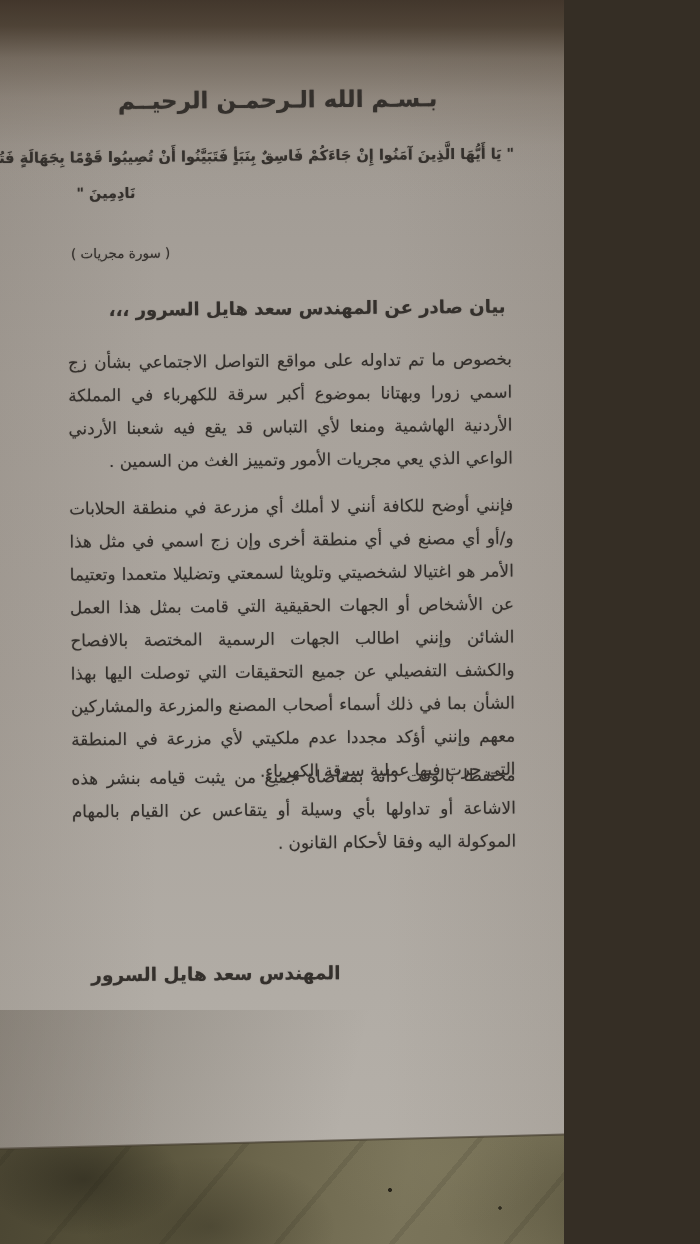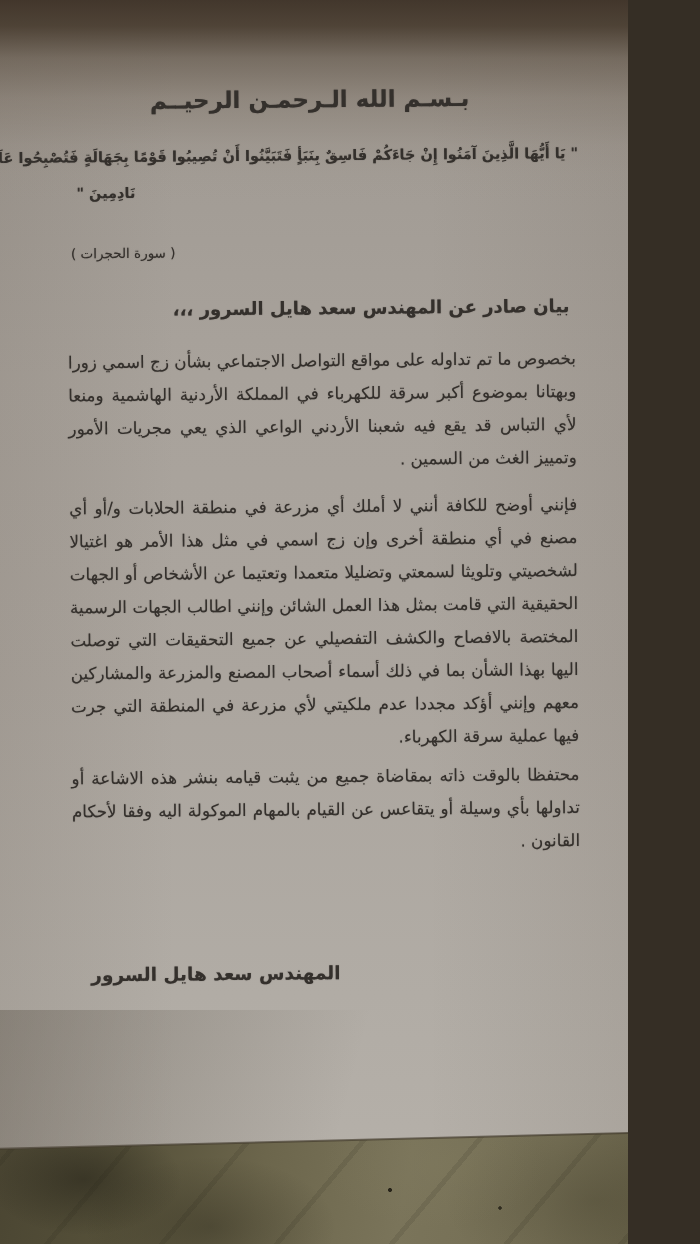--- a/index.html
+++ b/index.html
@@ -1,17 +1,17 @@
 <!DOCTYPE html>
 <html lang="ar"><head>
 <meta charset="utf-8">
 <style>
   html,body{margin:0;padding:0;background:#352e25;}
   .photo{
-    position:relative;width:628px;height:1244px;overflow:hidden;
+    position:relative;width:564px;height:1244px;overflow:hidden;
     font-family:"DejaVu Sans",sans-serif;background:#ef4444;
   }
   
   .fabric{
     position:absolute;left:0;top:1100px;width:700px;height:144px;z-index:1;
     background:
       radial-gradient(circle 3px at 390px 90px, rgba(30,27,18,.9) 60%, transparent 75%),
       radial-gradient(circle 2.5px at 500px 108px, rgba(30,27,18,.8) 60%, transparent 75%),
       radial-gradient(ellipse 140px 80px at 12% 55%, rgba(28,26,18,.45), transparent 70%),
       radial-gradient(ellipse 180px 100px at 30% 88%, rgba(35,32,20,.35), transparent 70%),
@@ -82,21 +82,21 @@
     <div class="shadow-top"></div>
     <div class="shadow-bottomleft"></div>
   </div>
 
   <div class="paper-edge"></div>
 
   <div class="content">
     <div class="basmala">بـسـم الله الـرحمـن الرحيــم</div>
     <div class="verse-l1">" يَا أَيُّهَا الَّذِينَ آمَنُوا إِنْ جَاءَكُمْ فَاسِقٌ بِنَبَأٍ فَتَبَيَّنُوا أَنْ تُصِيبُوا قَوْمًا بِجَهَالَةٍ فَتُصْبِحُوا عَلَى مَا فَعَلْتُمْ</div>
     <div class="verse-l2">نَادِمِينَ "</div>
-    <div class="verse-src">( سورة الحجرات )</div>
+    <div class="verse-src">( سورة مجريات )</div>
     <div class="doc-title">بيان صادر عن المهندس سعد هايل السرور ،،،</div>
     <div class="para p1">بخصوص ما تم تداوله على مواقع التواصل الاجتماعي بشأن زج اسمي زورا وبهتانا بموضوع أكبر سرقة للكهرباء في المملكة الأردنية الهاشمية ومنعا لأي التباس قد يقع فيه شعبنا الأردني الواعي الذي يعي مجريات الأمور وتمييز الغث من السمين .</div>
     <div class="para p2">فإنني أوضح للكافة أنني لا أملك أي مزرعة في منطقة الحلابات و/أو أي مصنع في أي منطقة أخرى وإن زج اسمي في مثل هذا الأمر هو اغتيالا لشخصيتي وتلويثا لسمعتي وتضليلا متعمدا وتعتيما عن الأشخاص أو الجهات الحقيقية التي قامت بمثل هذا العمل الشائن وإنني اطالب الجهات الرسمية المختصة بالافصاح والكشف التفصيلي عن جميع التحقيقات التي توصلت اليها بهذا الشأن بما في ذلك أسماء أصحاب المصنع والمزرعة والمشاركين معهم وإنني أؤكد مجددا عدم ملكيتي لأي مزرعة في المنطقة التي جرت فيها عملية سرقة الكهرباء.</div>
     <div class="para p3">محتفظا بالوقت ذاته بمقاضاة جميع من يثبت قيامه بنشر هذه الاشاعة أو تداولها بأي وسيلة أو يتقاعس عن القيام بالمهام الموكولة اليه وفقا لأحكام القانون .</div>
     <div class="signature">المهندس سعد هايل السرور</div>
   </div>
 
 </div>
 
 </body></html>

